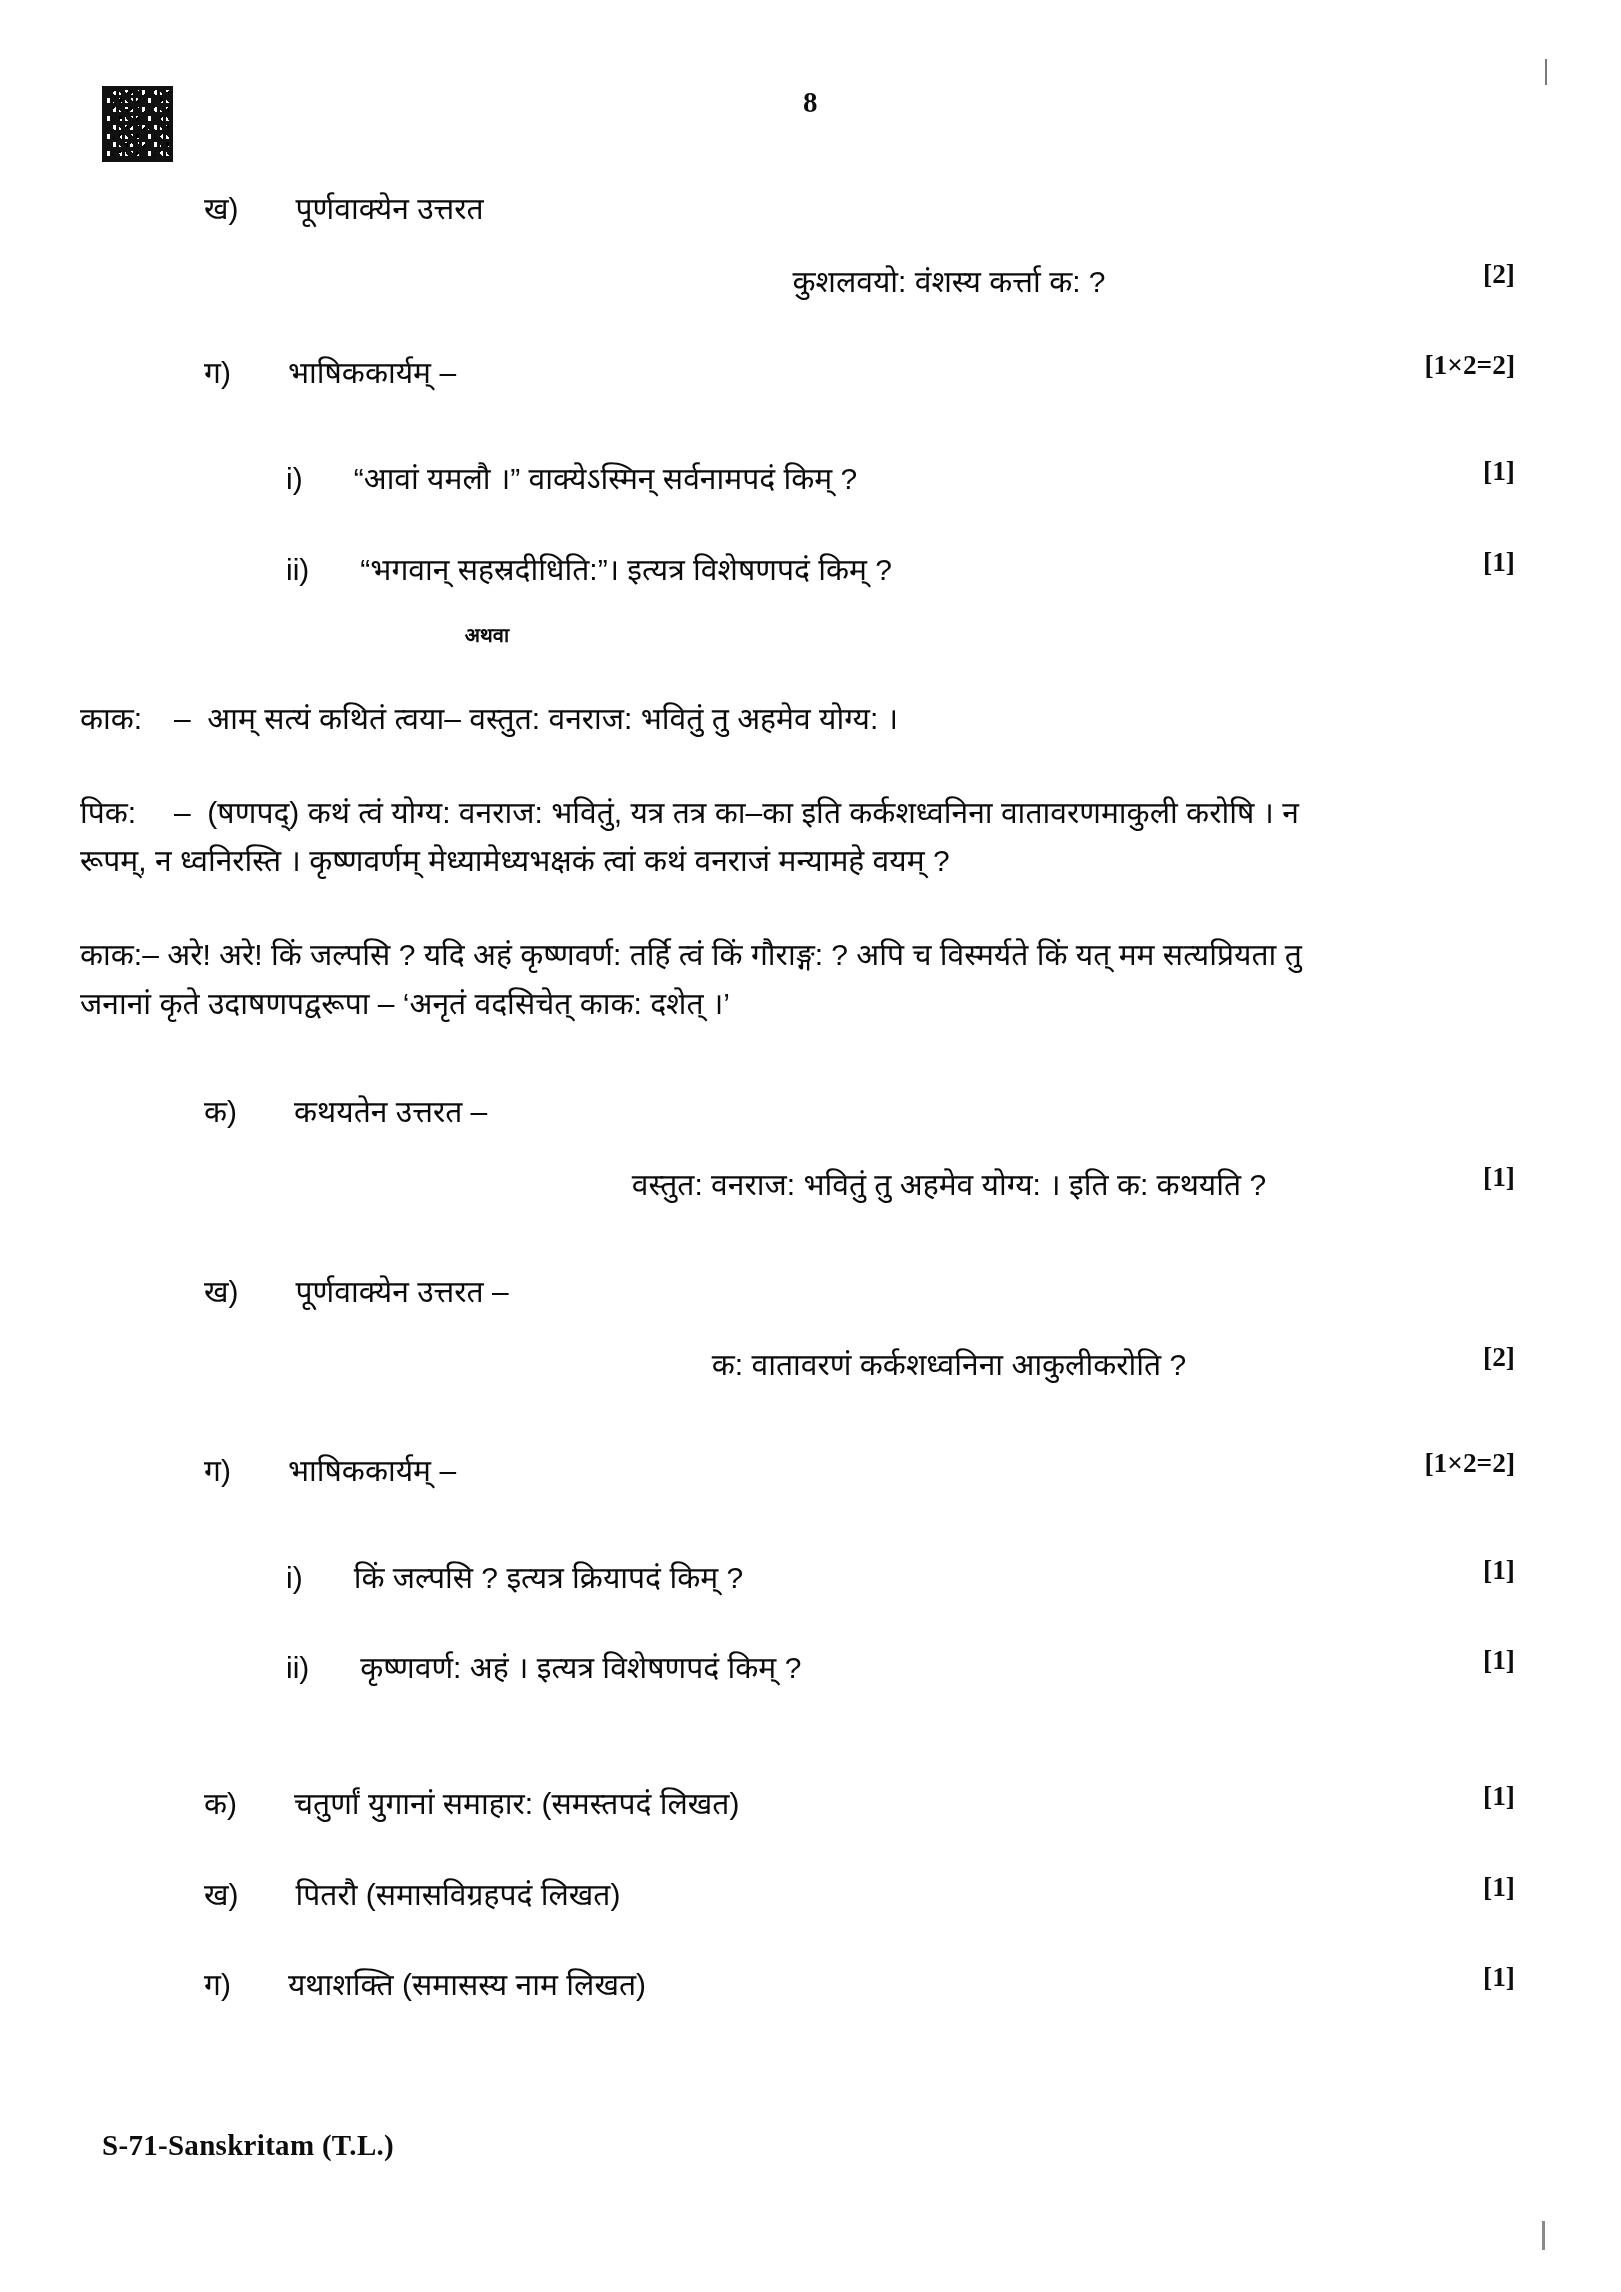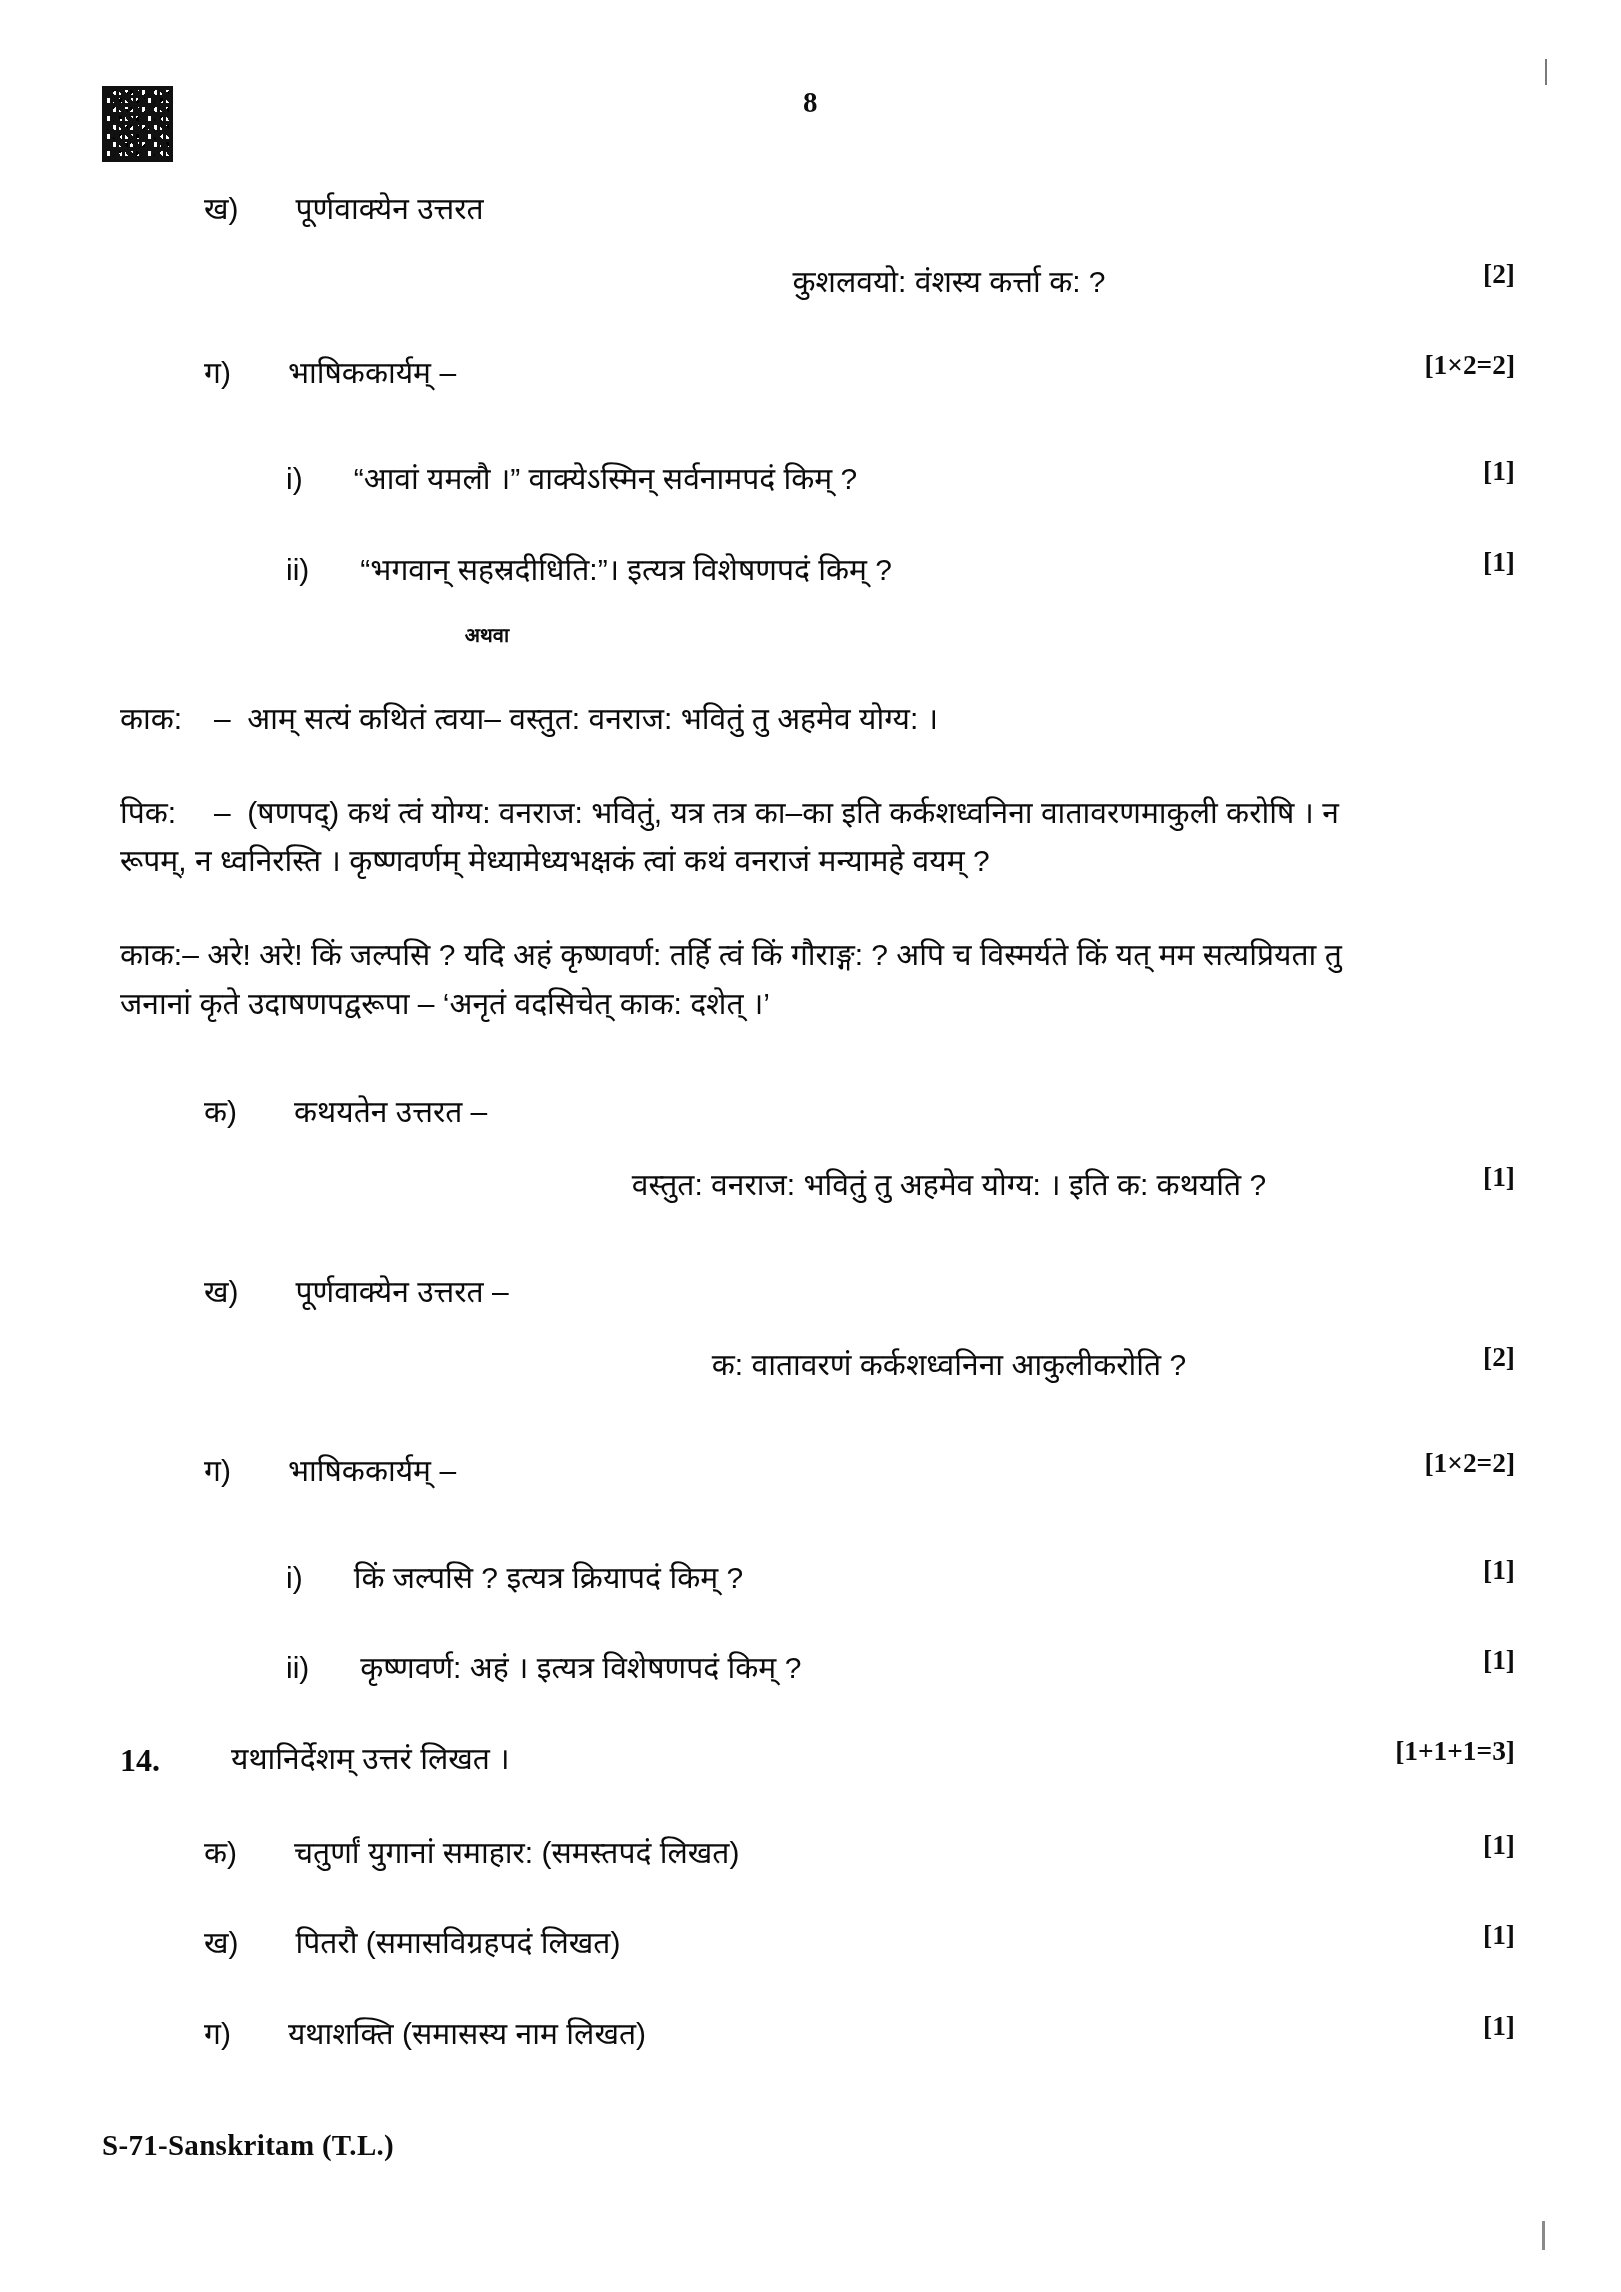--- a/index.html
+++ b/index.html
@@ -96,21 +96,21 @@
     font-size: 27.4px;
     font-family: "Liberation Serif", "DejaVu Serif", serif;
     white-space: nowrap;
   }
 
   
   .ind-q   { padding-left: 120px; }   
   .ind-a   { padding-left: 204px; }   
   .ind-a2  { padding-left: 277px; justify-content: center; }   
   .ind-r   { padding-left: 286px; }   
-  .ind-p   { padding-left: 80px; margin-left: 40px; }   
+  .ind-p   { padding-left: 80px; }   
 
   .gap-lbl { display: inline-block; min-width: 57px; }
   .gap-lbl-num { display: inline-block; min-width: 71px; }
   .gap-lbl-rom { display: inline-block; min-width: 51px; }
 
   .athava {
     text-align: center;
     font-weight: bold;
     font-size: 20px;
     padding-right: 647px;
@@ -272,26 +272,20 @@
 
     <div class="row ind-r">
       <span class="deva">ii)</span>
       <span class="gap-lbl-rom"></span>
       <span class="deva">कृष्णवर्ण: अहं । इत्यत्र विशेषणपदं किम् ?</span>
       <span class="marks">[1]</span>
     </div>
 
     <div class="sp-2"></div>
 
-    <div class="row ind-q">
-      <span class="deva" style="font-family:'Liberation Serif',serif;font-weight:bold;font-size:32px;">14.</span>
-      <span class="gap-lbl-num"></span>
-      <span class="deva">यथानिर्देशम् उत्तरं लिखत ।</span>
-      <span class="marks">[1+1+1=3]</span>
-    </div>
 
     <div class="sp-2"></div>
 
     <div class="row ind-a">
       <span class="deva">क)</span>
       <span class="gap-lbl"></span>
       <span class="deva">चतुर्णां युगानां समाहार: (समस्तपदं लिखत)</span>
       <span class="marks">[1]</span>
     </div>
 

